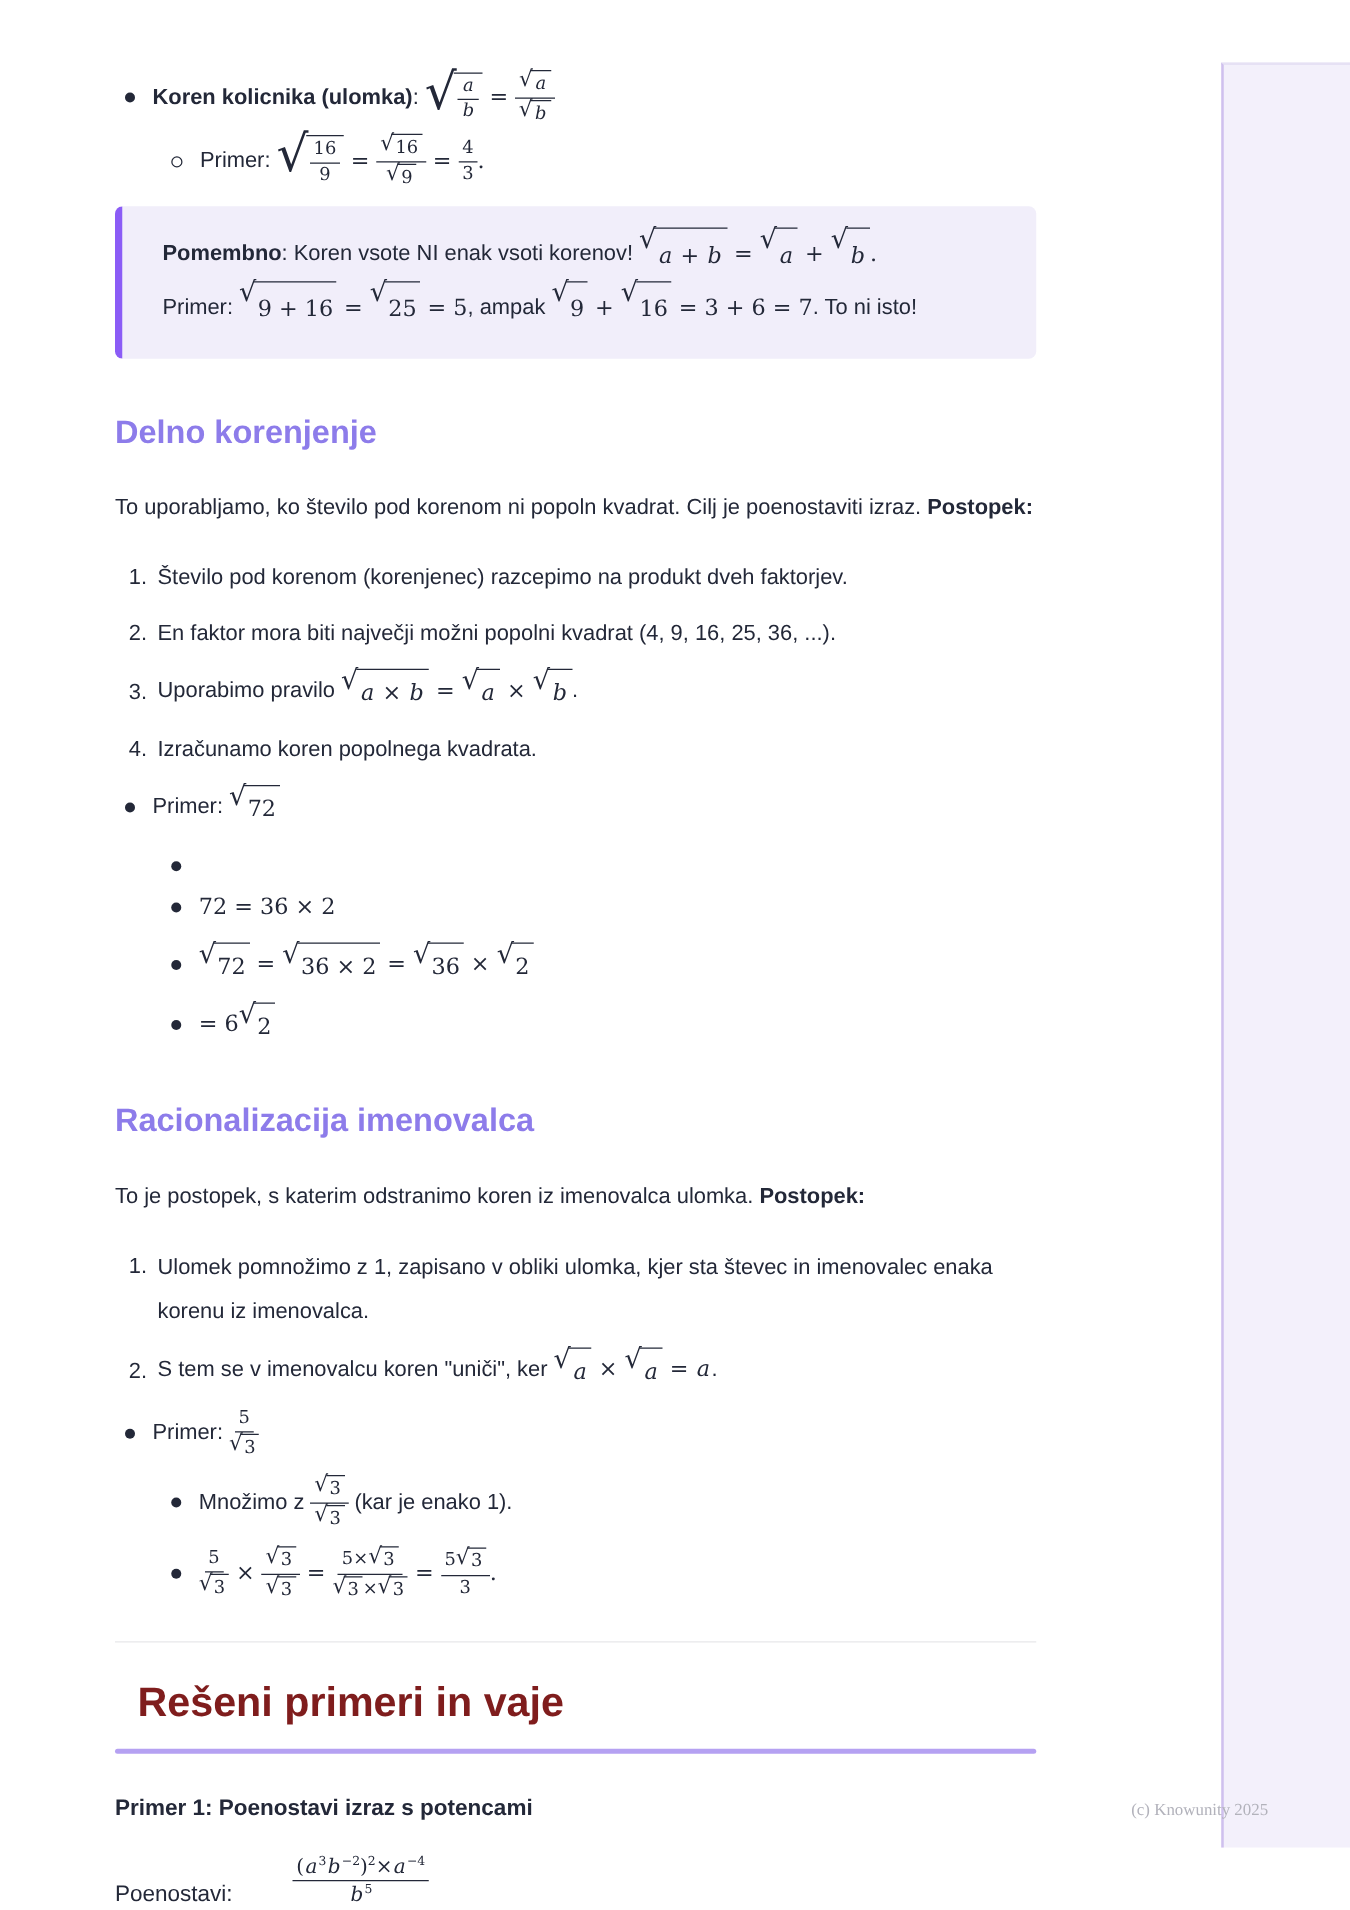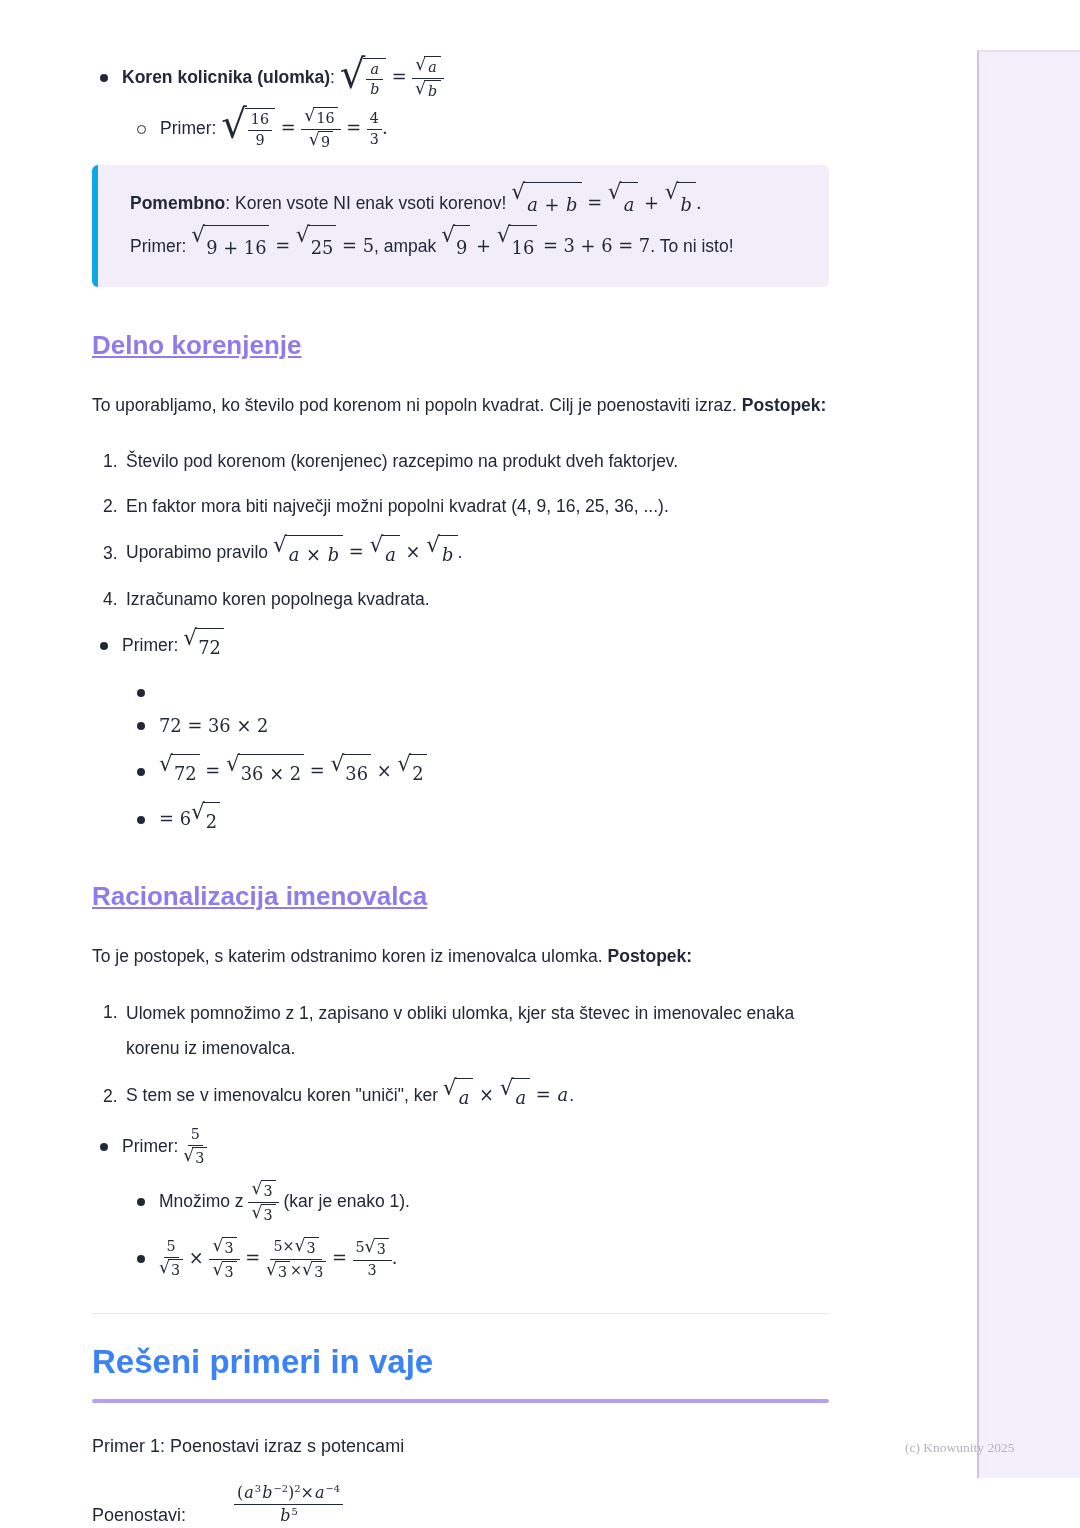--- a/index.html
+++ b/index.html
@@ -33,30 +33,30 @@
   .num{flex:none;width:23px;margin-left:11px;font-size:17.5px;}
   .steps .row{margin-bottom:12px;}
   .steps{margin-top:22px;}
   .bl{margin-top:8px;}
   .bl .row{margin-top:12px;}
   .txt{text-align:left;}
 
   
   .toplist .row{margin-bottom:6px;}
   .callout{
-    margin-top:14px;background:#f1eefa;border-left:6px solid #0ea5e9;
+    margin-top:14px;background:#f1eefa;border-left:6px solid #8b5cf6;
     border-radius:6px;padding:17px 26px 19px 32px;
   }
   .callout p{margin:0;font-size:17.5px;line-height:40px;text-align:justify;}
-  h2{color:#8d7cea;font-size:26px;line-height:32px;margin:42px 0 0;font-weight:bold;text-decoration:underline;}
+  h2{color:#8d7cea;font-size:26px;line-height:32px;margin:42px 0 0;font-weight:bold;}
   p.intro{font-size:17.5px;line-height:35px;text-align:justify;margin:27px 0 0;}
   .divider{border:none;border-top:1px solid #e7e7ea;margin:32px 0 0;}
-  h1{color:#3b82f6;font-size:33px;line-height:44px;margin:26px 0 0;font-weight:bold;}
+  h1{color:#7f1d1d;font-size:33px;line-height:44px;margin:26px 18px 0;font-weight:bold;}
   .h1line{height:4px;background:#b5a1f2;border-radius:2px;margin-top:15px;}
-  h3{font-size:18px;margin:33px 0 0;font-weight:normal;}
+  h3{font-size:18px;margin:33px 0 0;font-weight:bold;}
   .task{margin-top:26px;font-size:18px;display:flex;align-items:flex-end;gap:48px;}
   .task .math{font-size:20px;}
   b.inline{font-weight:bold;}
 
   
   .side-panel{
     position:absolute;left:977px;top:50px;width:103px;height:1428px;
     background:#f3f0fb;border-left:2px solid #cfc0ee;border-top:2px solid #e6e1f4;
     box-sizing:border-box;
   }

